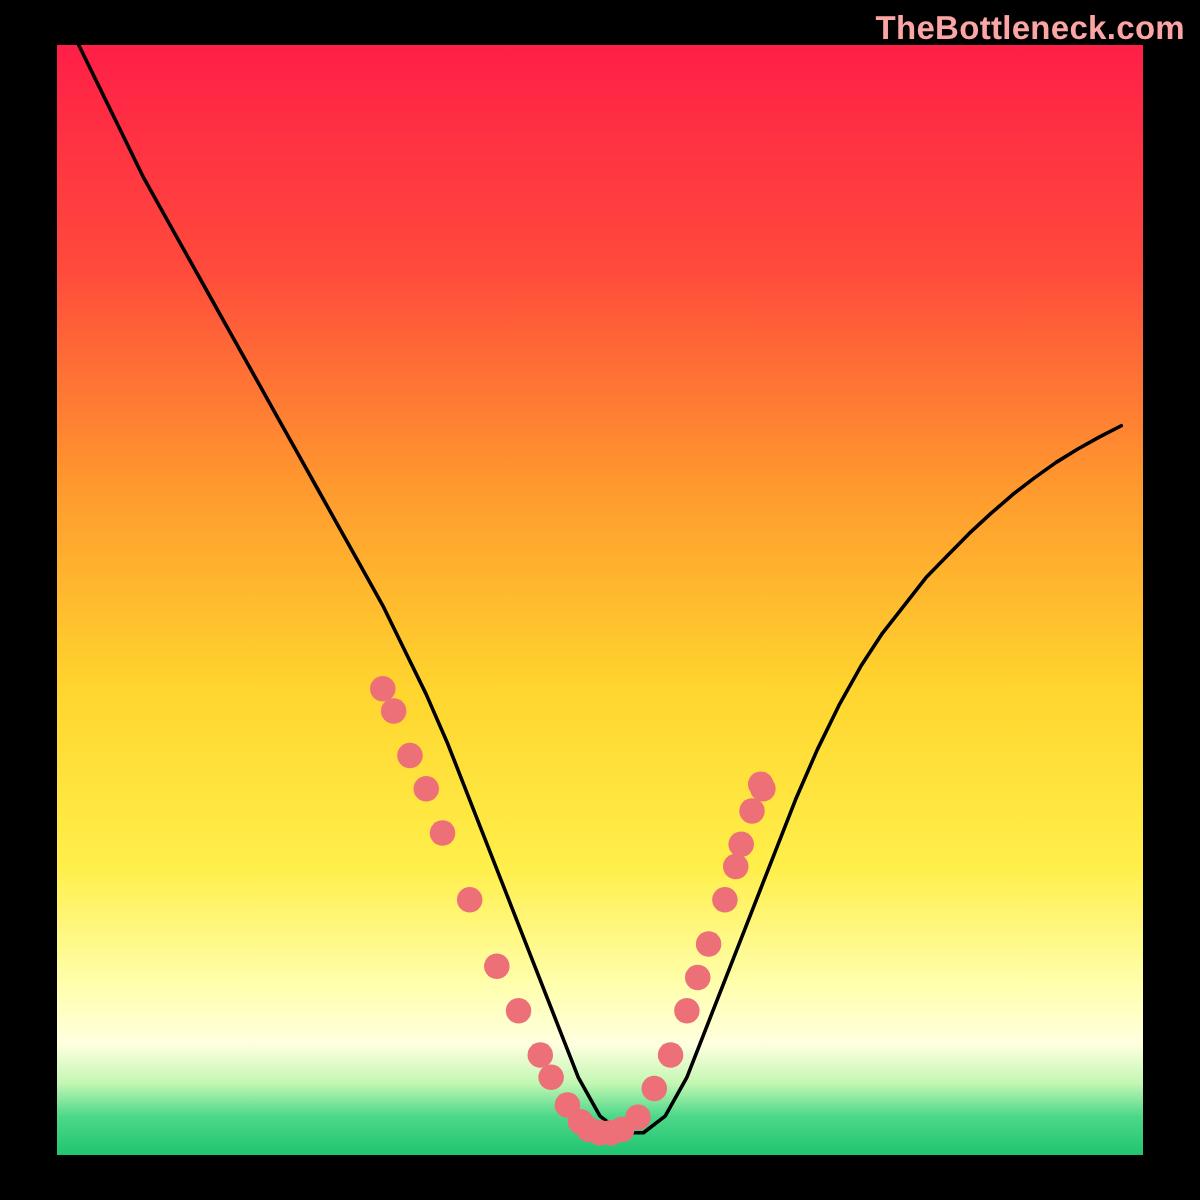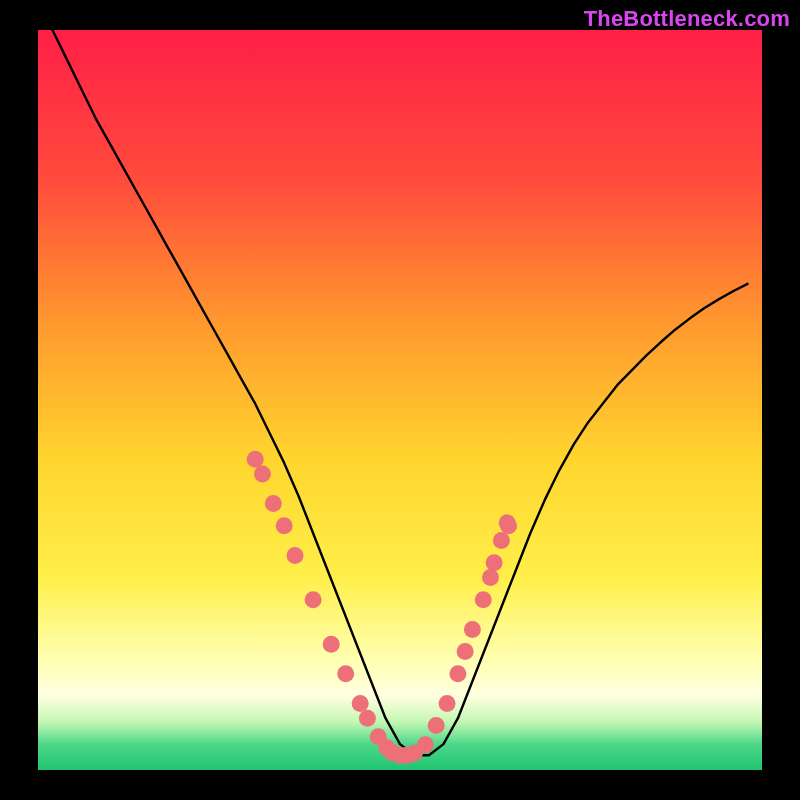--- a/index.html
+++ b/index.html
@@ -13,21 +13,21 @@
   }
   .canvas {
     position: relative;
     width: 800px;
     height: 800px;
   }
   .watermark {
     position: absolute;
     top: 6px;
     right: 10px;
-    color: #d946ef;
+    color: #fca5a5;
     font-size: 22px;
     font-weight: 600;
     font-family: Arial, Helvetica, sans-serif;
     letter-spacing: 0.2px;
     z-index: 50;
   }
   svg {
     display: block;
   }
 </style>

